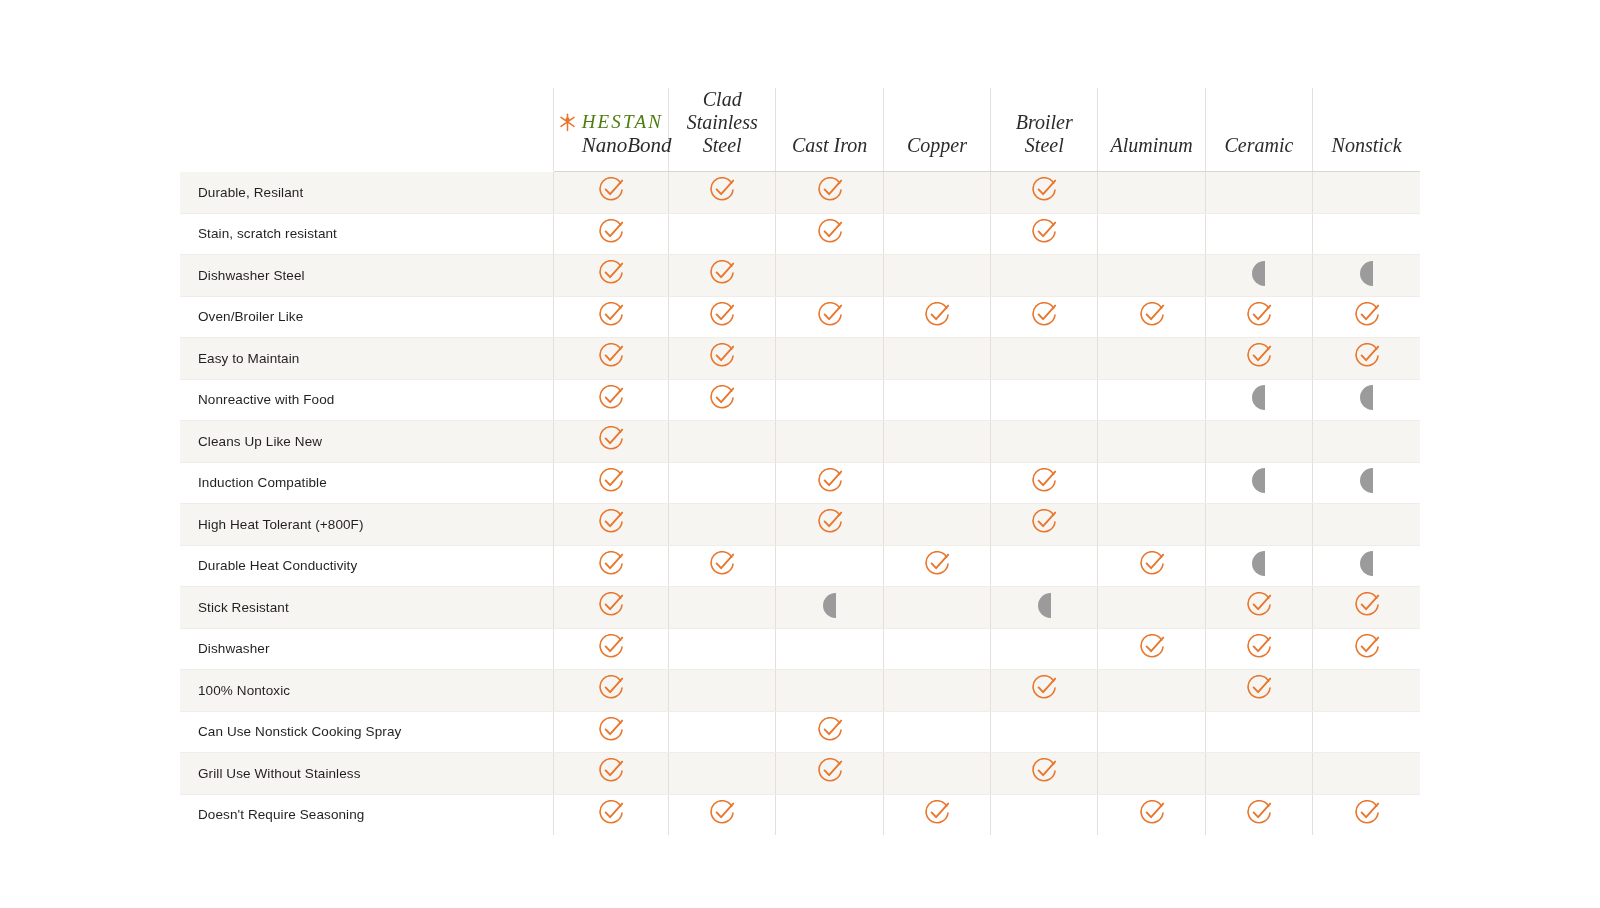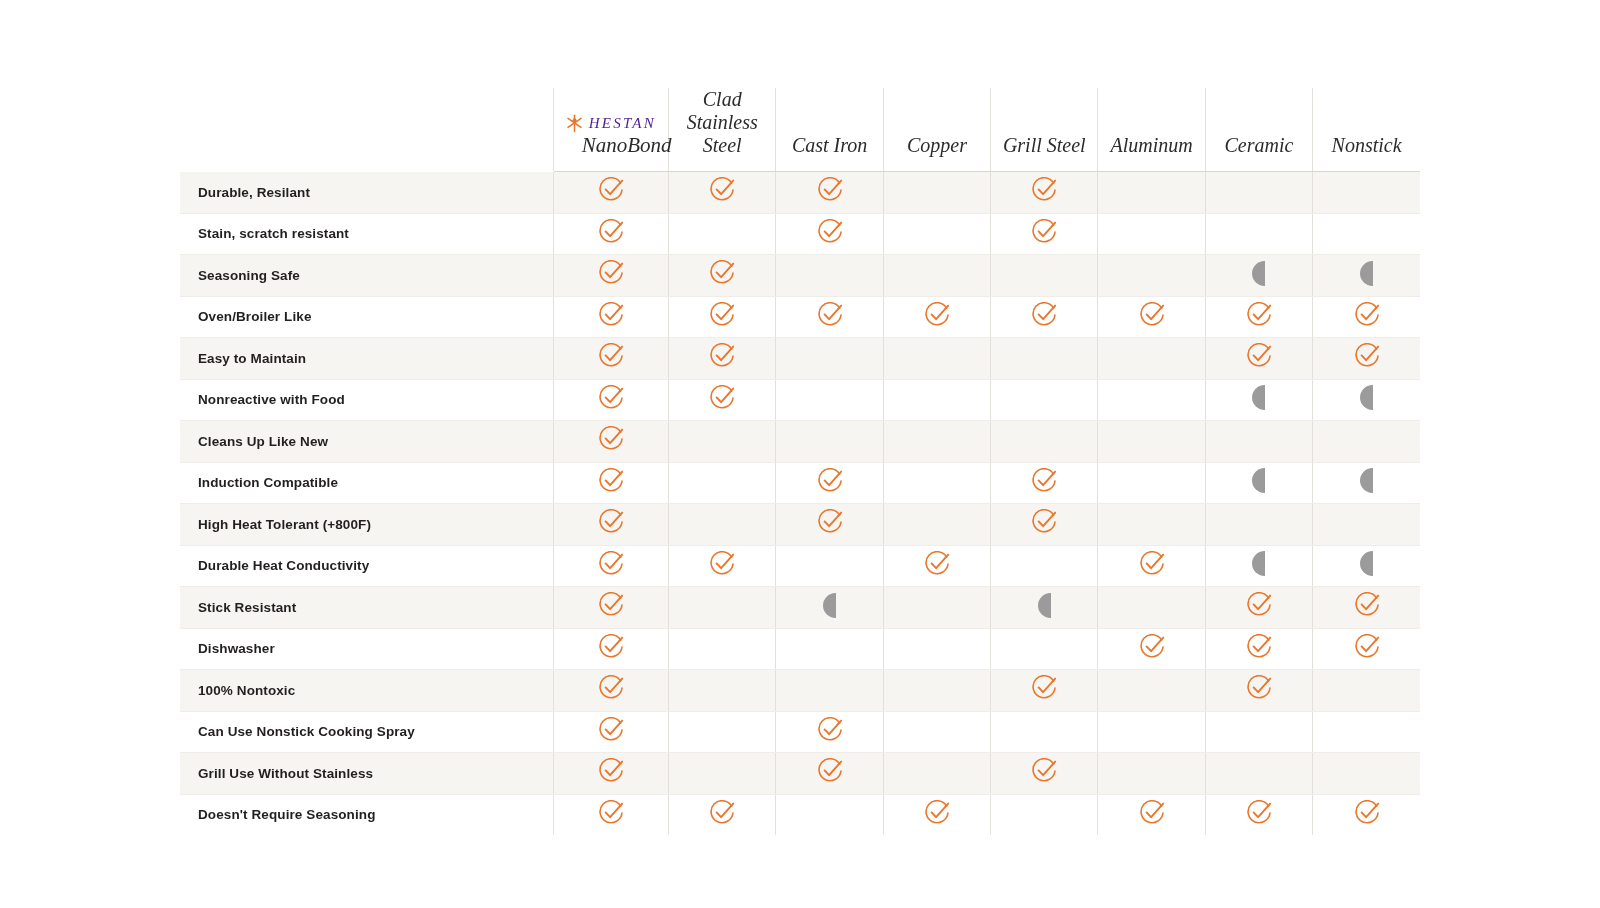--- a/index.html
+++ b/index.html
@@ -73,23 +73,23 @@
   }
   .brand-logo-mark {
     display: inline-block;
     width: 17px;
     height: 19px;
     position: relative;
   }
   .brand-logo-mark svg { display: block; }
   .brand-name {
     font-family: "Liberation Serif", serif;
-    font-size: 15px;
+    font-size: 19px;
     letter-spacing: 2.2px;
-    color: #4c1d95;
+    color: #4d7c0f;
   }
   .brand-sub {
     font-family: "Liberation Serif", serif;
     font-size: 21px;
     color: #2b2b2b;
     margin-top: 1px;
     margin-left: 24px;
   }
 
   
@@ -103,21 +103,21 @@
   tbody td.vline {
     border-left: 1px solid #e3e0db;
   }
   tbody tr.shaded td {
     background: #f7f5f2;
   }
   td.feature {
     text-align: left;
     padding-left: 18px;
     font-size: 13.5px;
-    font-weight: 700;
+    font-weight: 400;
     color: #231f20;
     letter-spacing: .1px;
   }
 
   tbody tr:last-child td {
     border-bottom: none;
   }
 
   
   .mark {
@@ -170,21 +170,21 @@
                   </svg>
                 </span>
                 <span class="brand-name">HESTAN</span>
               </div>
               <div class="brand-sub">NanoBond</div>
             </div>
           </th>
           <th class="vline">Clad Stainless Steel</th>
           <th class="vline">Cast Iron</th>
           <th class="vline">Copper</th>
-          <th class="vline">Grill Steel</th>
+          <th class="vline">Broiler Steel</th>
           <th class="vline">Aluminum</th>
           <th class="vline">Ceramic</th>
           <th class="vline">Nonstick</th>
         </tr>
       </thead>
       <tbody id="table-body">
           <tr class="shaded">
             <td class="feature">Durable, Resilant</td>
             <td class="vline"><span class="mark"><svg width="26" height="26" viewBox="0 0 26 26">
                   <path d="M22.6 6.2 A11 11 0 1 0 24 13" fill="none" stroke="#e8762c" stroke-width="1.6" stroke-linecap="round"></path>
@@ -221,21 +221,21 @@
             <td class="vline"><span class="empty"></span></td>
             <td class="vline"><span class="mark"><svg width="26" height="26" viewBox="0 0 26 26">
                   <path d="M22.6 6.2 A11 11 0 1 0 24 13" fill="none" stroke="#e8762c" stroke-width="1.6" stroke-linecap="round"></path>
                   <path d="M7.6 12.4 L12.1 17.2 L24.2 3.6" fill="none" stroke="#e8762c" stroke-width="1.9" stroke-linecap="round" stroke-linejoin="round"></path>
                 </svg></span></td>
             <td class="vline"><span class="empty"></span></td>
             <td class="vline"><span class="empty"></span></td>
             <td class="vline"><span class="empty"></span></td>
           </tr>
           <tr class="shaded">
-            <td class="feature">Seasoning Safe</td>
+            <td class="feature">Dishwasher Steel</td>
             <td class="vline"><span class="mark"><svg width="26" height="26" viewBox="0 0 26 26">
                   <path d="M22.6 6.2 A11 11 0 1 0 24 13" fill="none" stroke="#e8762c" stroke-width="1.6" stroke-linecap="round"></path>
                   <path d="M7.6 12.4 L12.1 17.2 L24.2 3.6" fill="none" stroke="#e8762c" stroke-width="1.9" stroke-linecap="round" stroke-linejoin="round"></path>
                 </svg></span></td>
             <td class="vline"><span class="mark"><svg width="26" height="26" viewBox="0 0 26 26">
                   <path d="M22.6 6.2 A11 11 0 1 0 24 13" fill="none" stroke="#e8762c" stroke-width="1.6" stroke-linecap="round"></path>
                   <path d="M7.6 12.4 L12.1 17.2 L24.2 3.6" fill="none" stroke="#e8762c" stroke-width="1.9" stroke-linecap="round" stroke-linejoin="round"></path>
                 </svg></span></td>
             <td class="vline"><span class="empty"></span></td>
             <td class="vline"><span class="empty"></span></td>

